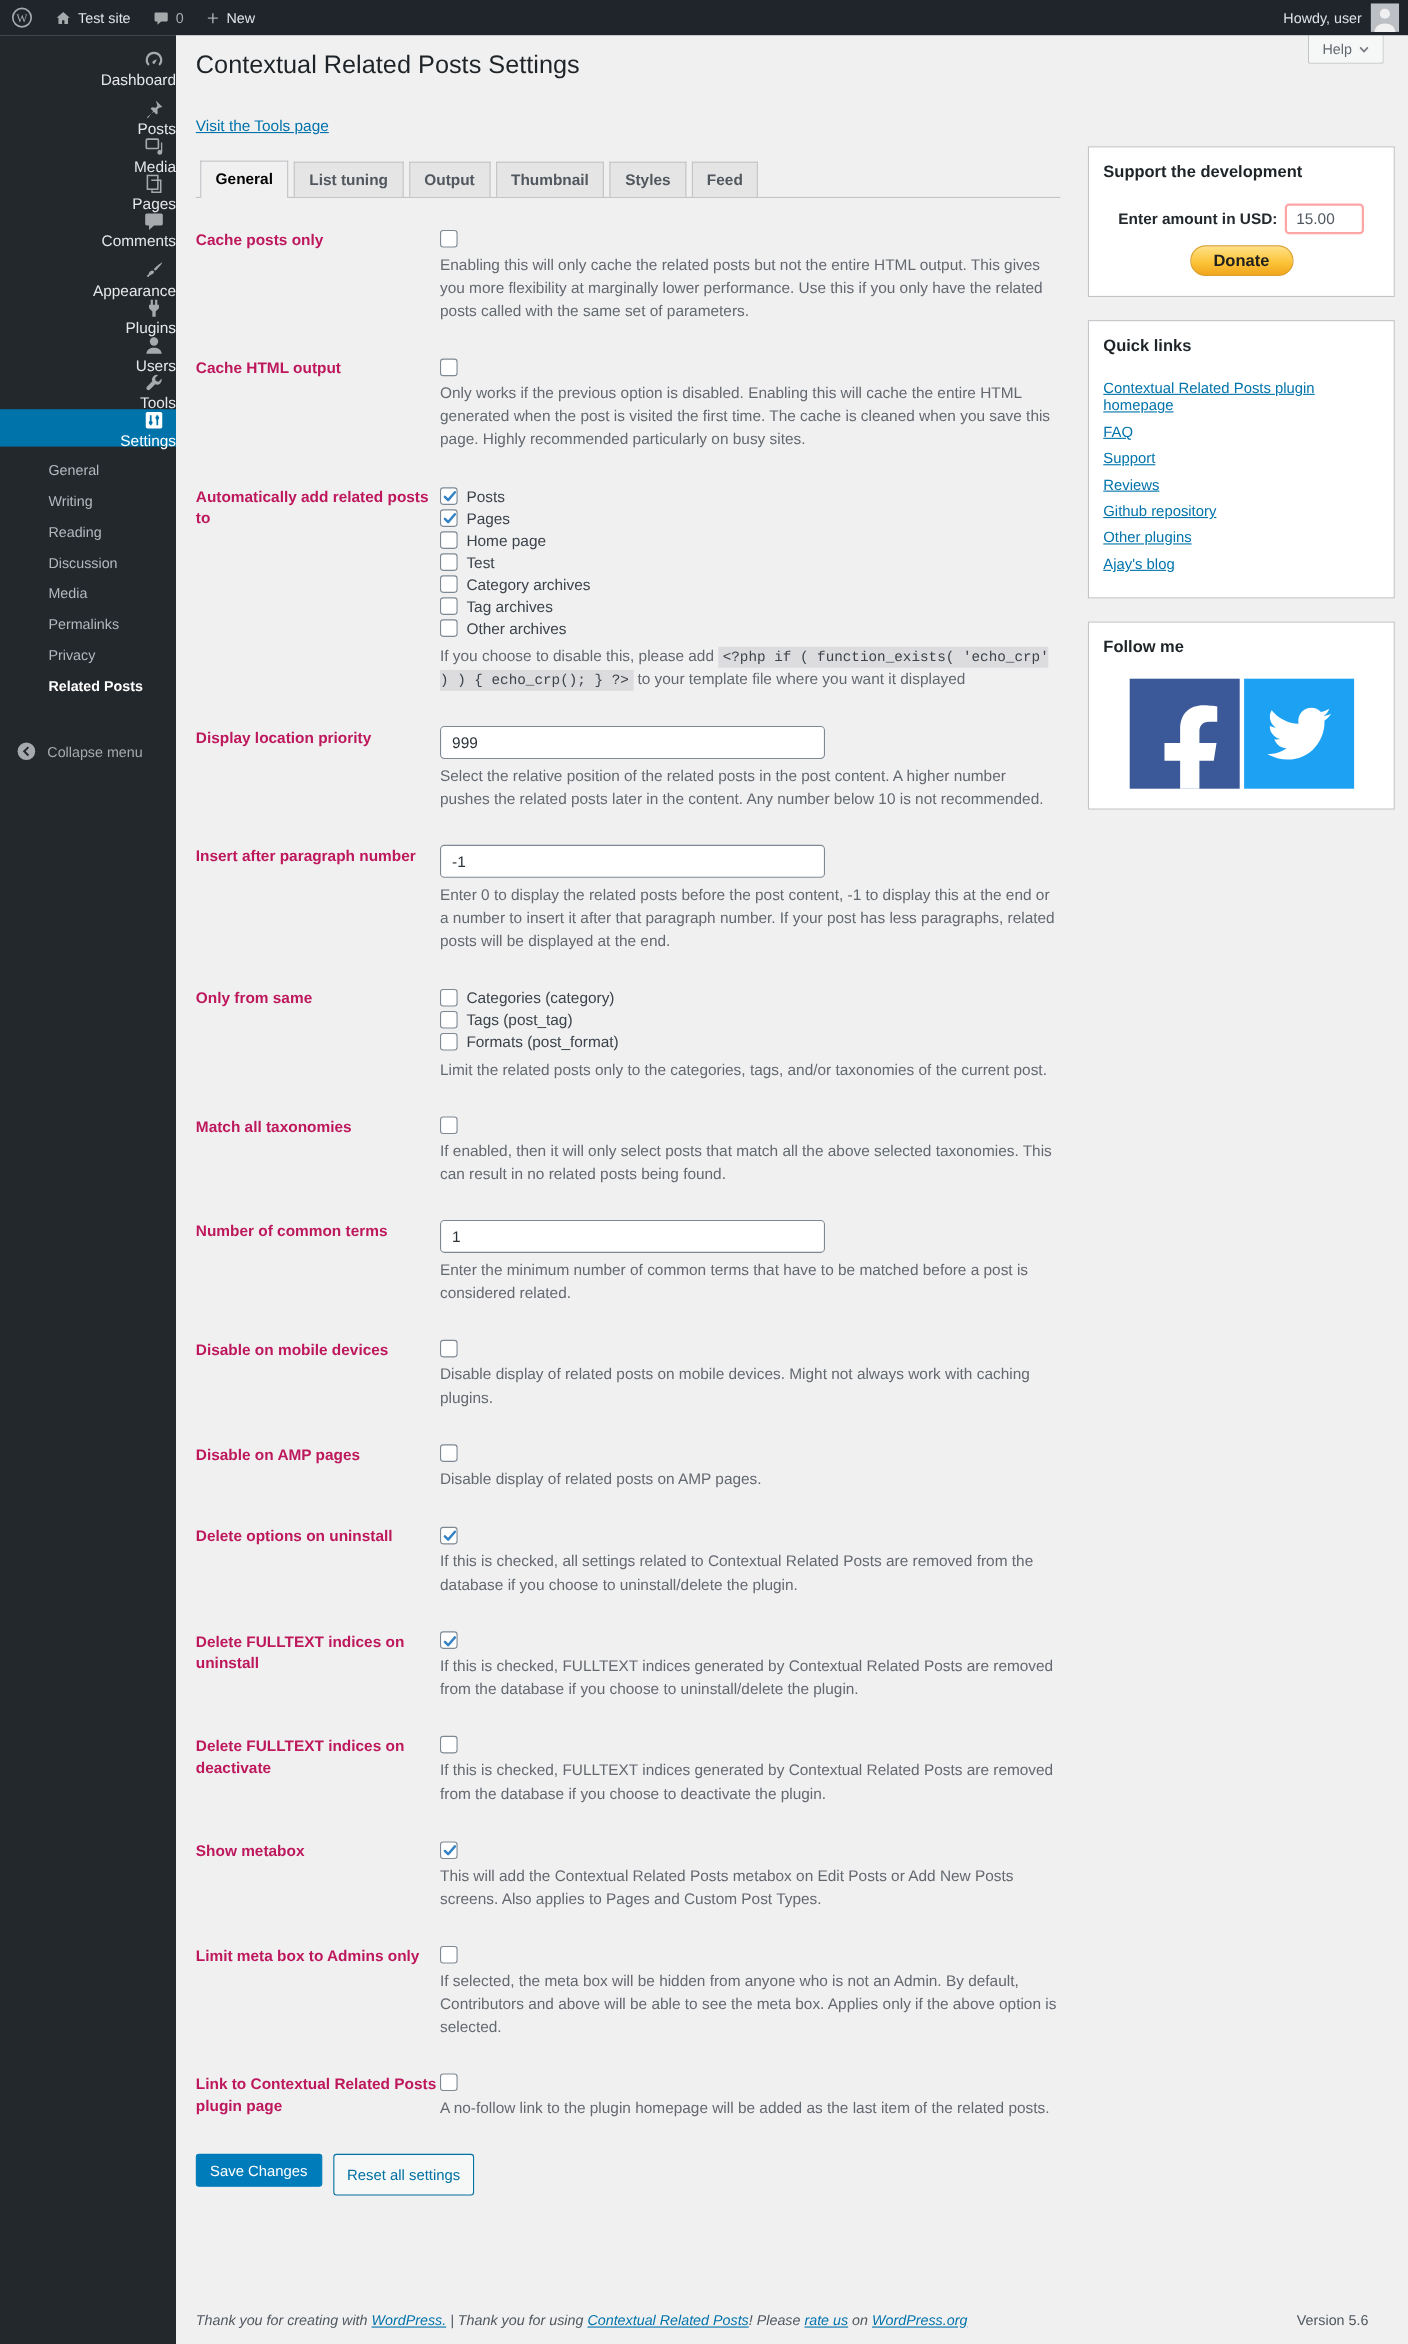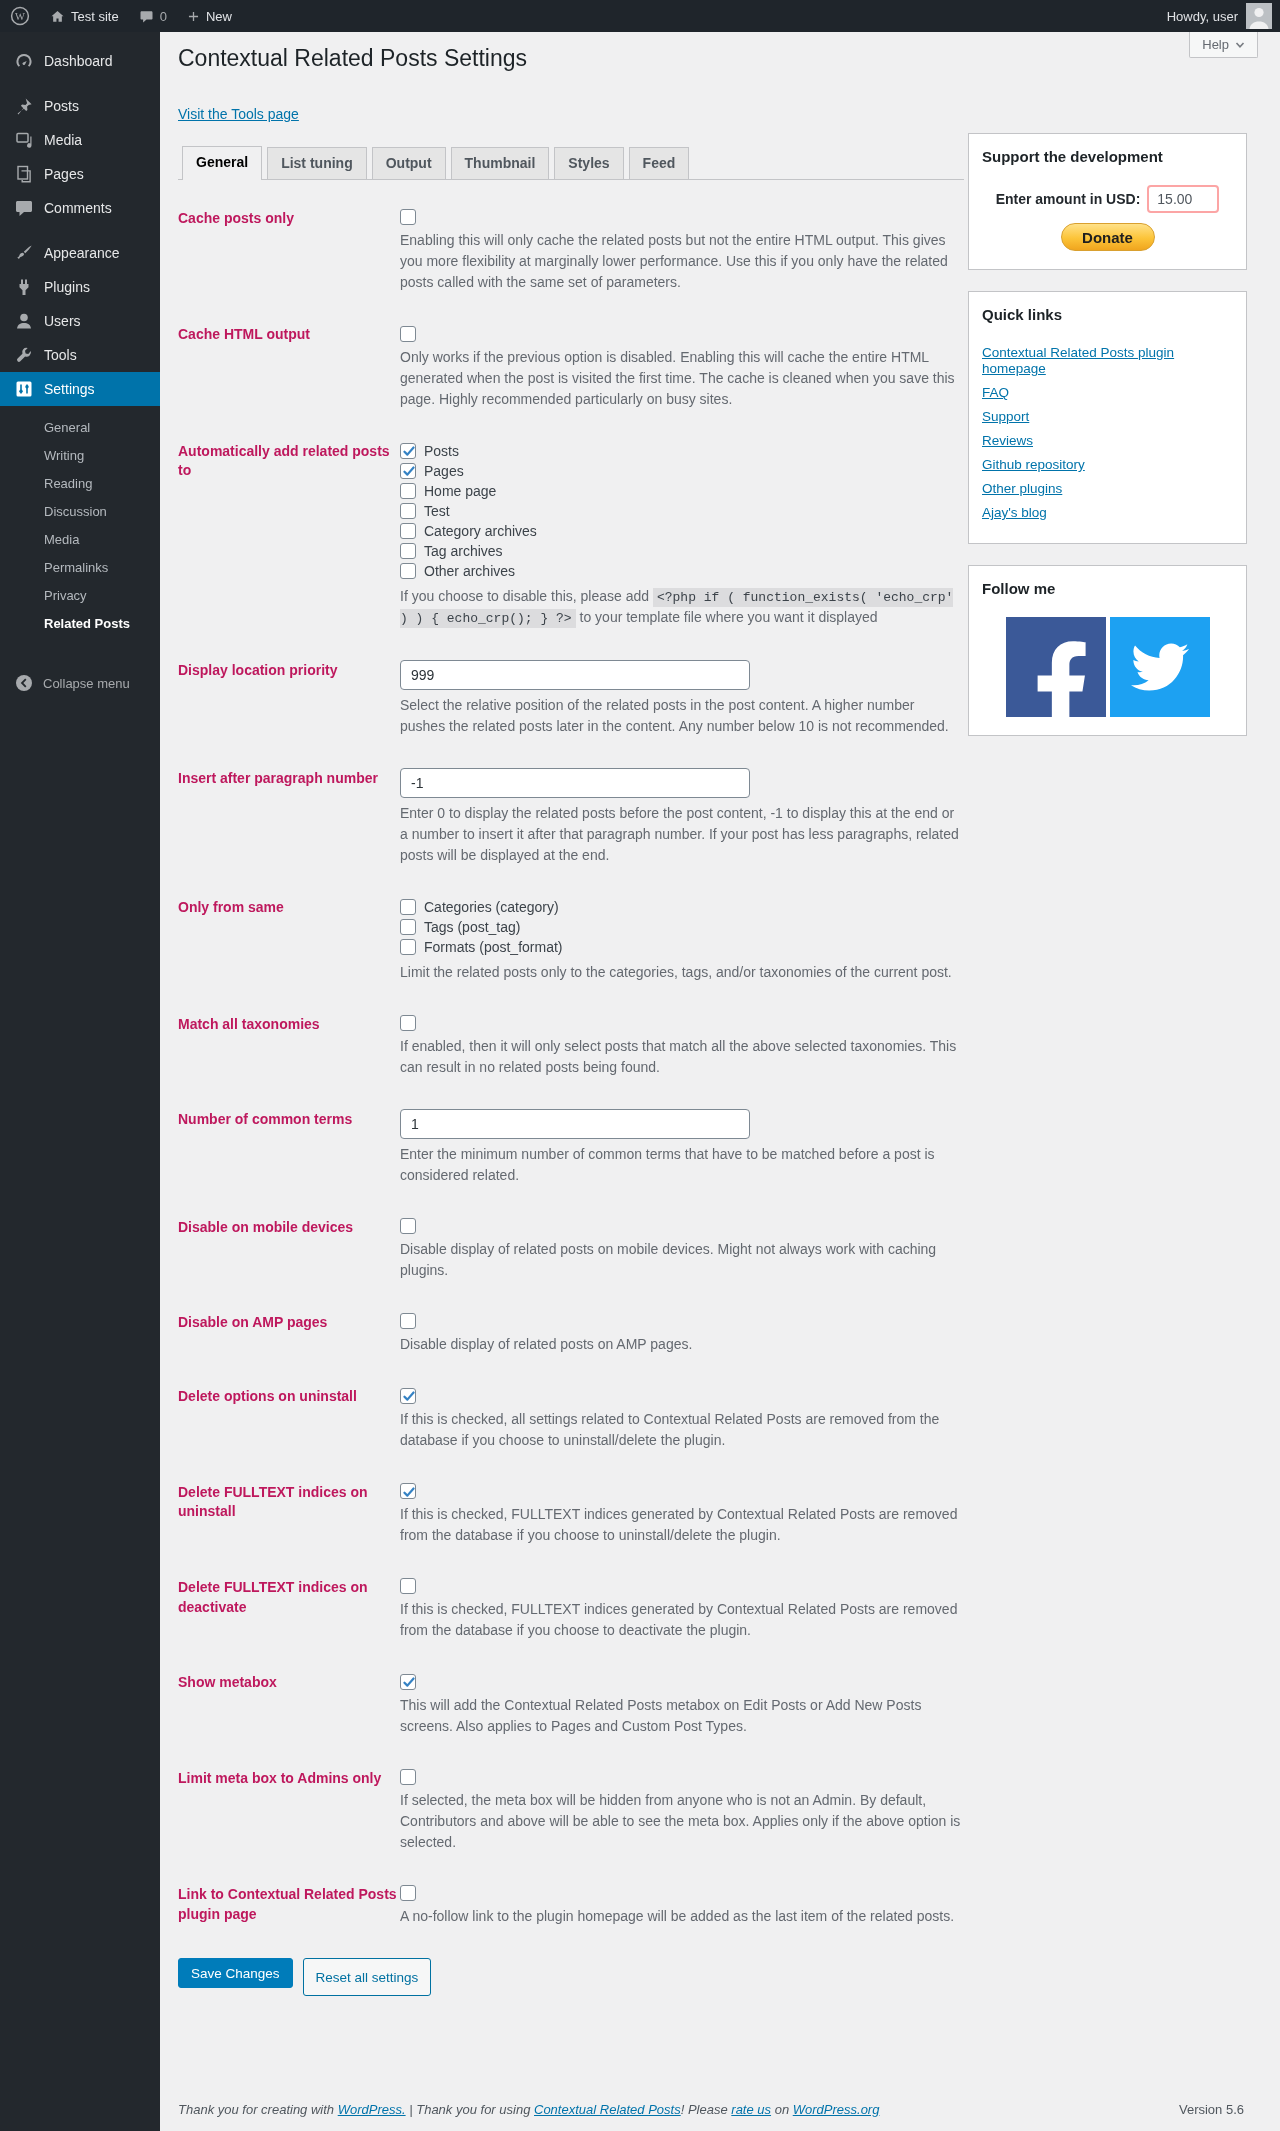--- a/index.html
+++ b/index.html
@@ -13,21 +13,21 @@
   .admin-bar { position:absolute; top:0; left:0; right:0; height:32px; background:#1f252b;
     display:flex; align-items:center; font-size:13px; color:#dfe1e4; z-index:50; }
   .ab-left { display:flex; align-items:center; height:32px; }
   .ab-item { display:flex; align-items:center; gap:6px; height:32px; padding:0 10px; color:#e2e4e7; cursor:pointer; }
   .ab-item .ab-ico { display:flex; color:#a7aaad; }
   .ab-count { color:#a7aaad; }
   .ab-right { margin-left:auto; display:flex; align-items:center; gap:8px; padding-right:8px; cursor:pointer; }
   .avatar { width:26px; height:26px; display:flex; }
   
   .admin-menu { position:absolute; top:32px; left:0; width:160px; bottom:0; background:#23282d; padding-top:12px; }
-  .menu-item { display:flex; align-items:center; height:34px; padding-left:14px; font-size:14px; color:#e6e7e8; cursor:pointer; }
+  .menu-item { display:flex; align-items:flex-end; height:34px; padding-left:14px; font-size:14px; color:#e6e7e8; cursor:pointer;flex-direction:column; }
   .menu-item .menu-icon { width:20px; height:20px; margin-right:10px; color:#a7aaad; display:flex; }
   .menu-item.active { background:#0073aa; color:#fff; }
   .menu-item.active .menu-icon { color:#fff; }
   .menu-gap { height:11px; }
   .submenu { padding:8px 0 14px; }
   .submenu-item { display:block; padding:6px 0 7px 44px; font-size:13px; color:#b4b9be; text-decoration:none; }
   .submenu-item.current { color:#fff; font-weight:700; }
   .collapse-menu { display:flex; align-items:center; gap:9px; margin-top:14px; padding-left:14px;
     height:34px; color:#a7aaad; font-size:13px; cursor:pointer; }
   .collapse-menu .menu-icon { width:20px; height:20px; display:flex; }
@@ -58,21 +58,21 @@
     font-size:14px; color:#2c3338; background:#fff; font-family:inherit; }
   .description { margin:5px 0 0; color:#646970; font-size:14px; line-height:1.5; }
   .description code { background:#dcdcde; padding:2px 4px; font-family:"Liberation Mono", monospace;
     font-size:13px; color:#3c434a; }
   .buttons { margin-top:5px; display:flex; gap:10px; }
   .btn-primary { background:#007cba; border:1px solid #007cba; color:#fff; font-size:13.5px; height:30px;
     padding:0 12px; border-radius:3px; cursor:pointer; font-family:inherit; }
   .btn-secondary { background:#f6f7f7; border:1px solid #0071a1; color:#0071a1; font-size:13.5px; height:38px;
     padding:0 12px; border-radius:3px; cursor:pointer; font-family:inherit; }
   
-  .side-col { position:absolute; left:808px; top:101px; width:279px; }
+  .side-col { position:absolute; left:829px; top:101px; width:279px; }
   .side-box { background:#fff; border:1px solid #c3c4c7; margin-bottom:21px; padding:12px 13px 14px; }
   .side-box h3 { margin:2px 0 0; font-size:15px; font-weight:700; color:#1d2327; }
   .donate-row { display:flex; align-items:center; justify-content:center; gap:7px; margin-top:20px; font-size:14px; }
   .donate-row .amt-label { font-weight:700; color:#23282d; }
   .amount-input { width:72px; height:28px; border:2px solid #fca5a5; border-radius:4px; padding:0 8px;
     font-size:14px; color:#50575e; font-family:inherit; }
   .donate-btn { display:block; margin:10px auto 4px; width:94px; height:28px; border:1px solid #d9a02f;
     border-radius:14px; background:linear-gradient(180deg,#ffe188 0%,#fcc439 55%,#f0a51e 100%);
     font-family:inherit; font-size:15px; font-weight:700; color:#1f1f1f; cursor:pointer; }
   .quick-links { margin-top:22px; }

